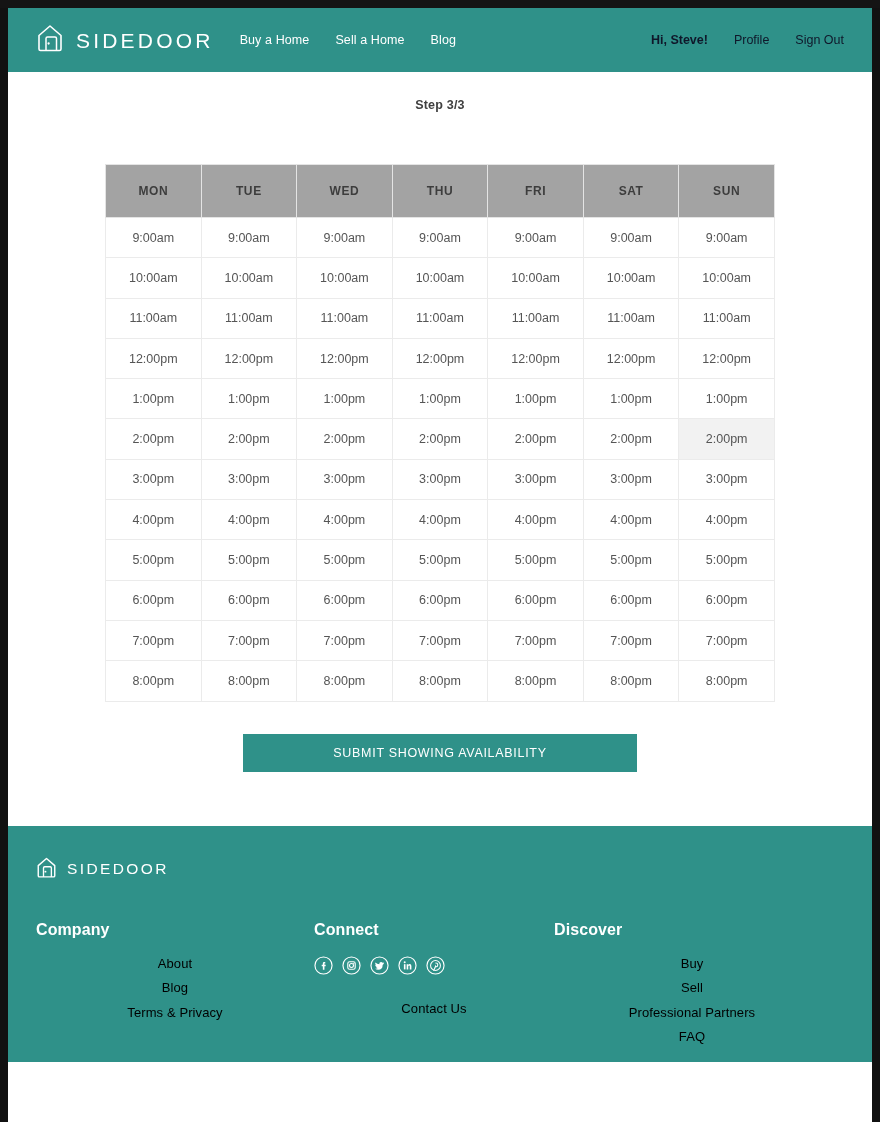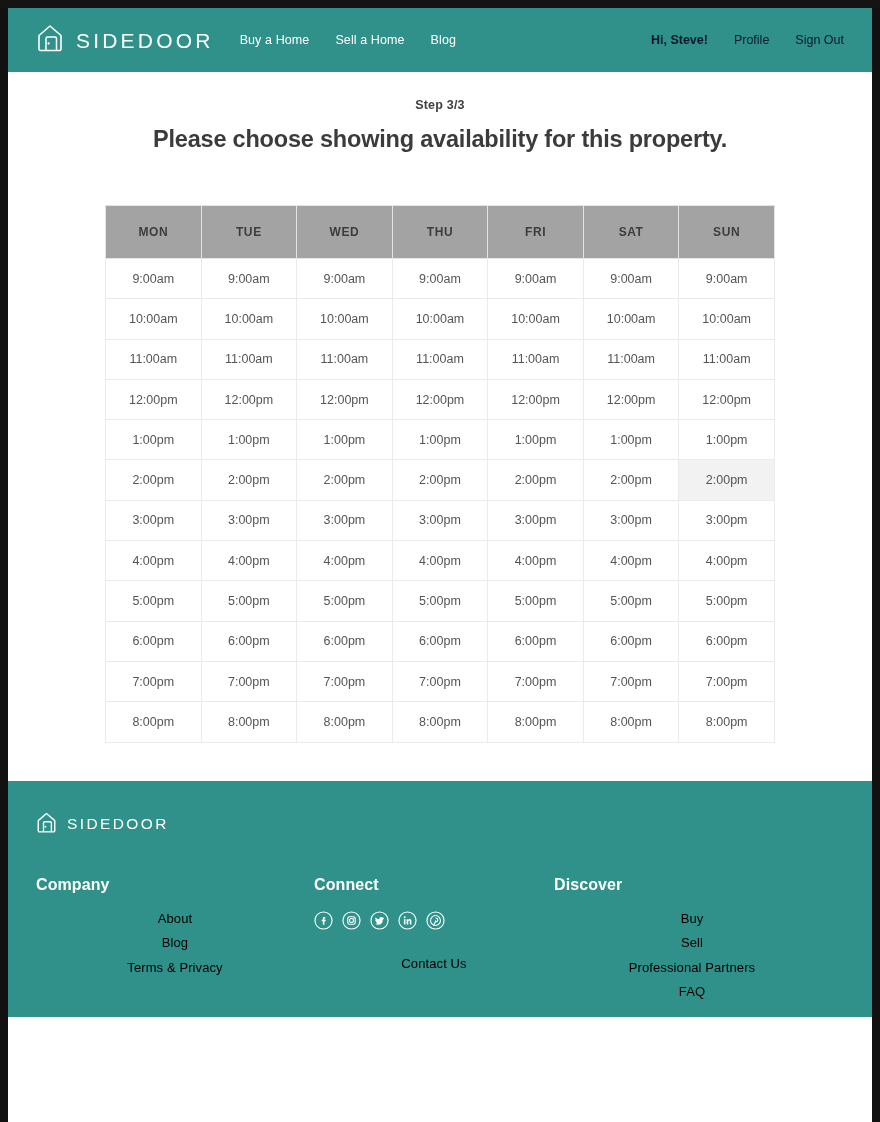--- a/index.html
+++ b/index.html
@@ -91,21 +91,21 @@
     font-size: 12.5px;
     text-decoration: none;
     white-space: nowrap;
   }
   .user-nav a.greeting { font-weight: bold; }
 
   
   .main {
     background: #ffffff;
     padding-top: 26px;
-    padding-bottom: 0;
+    padding-bottom: 16px;
   }
 
   .step-label {
     text-align: center;
     font-size: 12.5px;
     font-weight: bold;
     color: #404040;
     letter-spacing: 0.2px;
   }
 
@@ -258,21 +258,20 @@
         <a href="#" class="greeting">Hi, Steve!</a>
         <a href="#">Profile</a>
         <a href="#">Sign Out</a>
       </div>
 
     </div>
 
     <div class="main">
 
       <div class="step-label">Step 3/3</div>
-      <h1 class="page-title">Please choose showing availability for this property.</h1>
 
       <div class="table-wrap">
         <table class="slots">
           <thead>
             <tr id="day-header-row">
                 <th>MON</th>
                 <th>TUE</th>
                 <th>WED</th>
                 <th>THU</th>
                 <th>FRI</th>
@@ -386,20 +385,23 @@
                 <td>8:00pm</td>
                 <td>8:00pm</td>
                 <td>8:00pm</td>
                 <td>8:00pm</td>
                 <td>8:00pm</td>
               </tr>
             </tbody>
         </table>
       </div>
 
+      <div class="submit-row">
+        <button class="submit-btn">SUBMIT SHOWING AVAILABILITY</button>
+      </div>
 
       <div class="main-spacer"></div>
     </div>
 
     <div class="site-footer">
 
       <div class="footer-brand">
         <span>
           <svg width="21" height="23" viewBox="0 0 28 30">
             <path d="M3 12.5 L14 3 L25 12.5 L25 26 Q25 27.5 23.5 27.5 L4.5 27.5 Q3 27.5 3 26 Z" fill="none" stroke="#ffffff" stroke-width="1.9" stroke-linejoin="round"></path>

